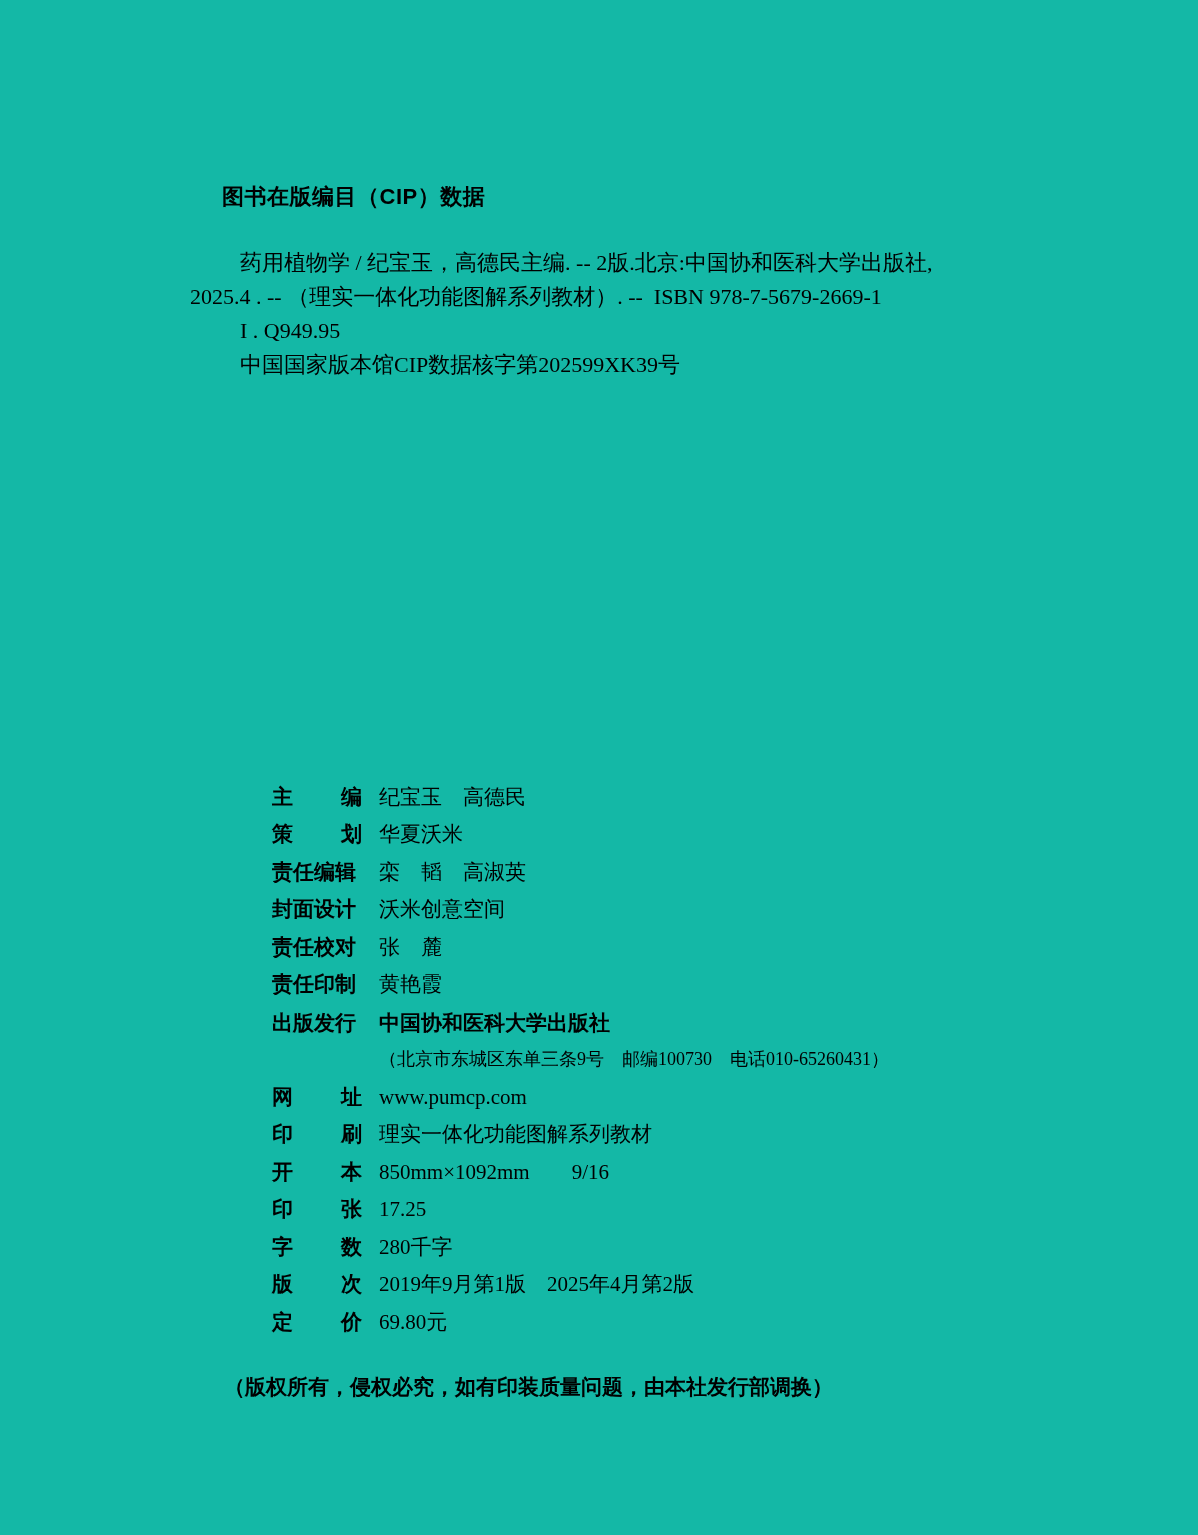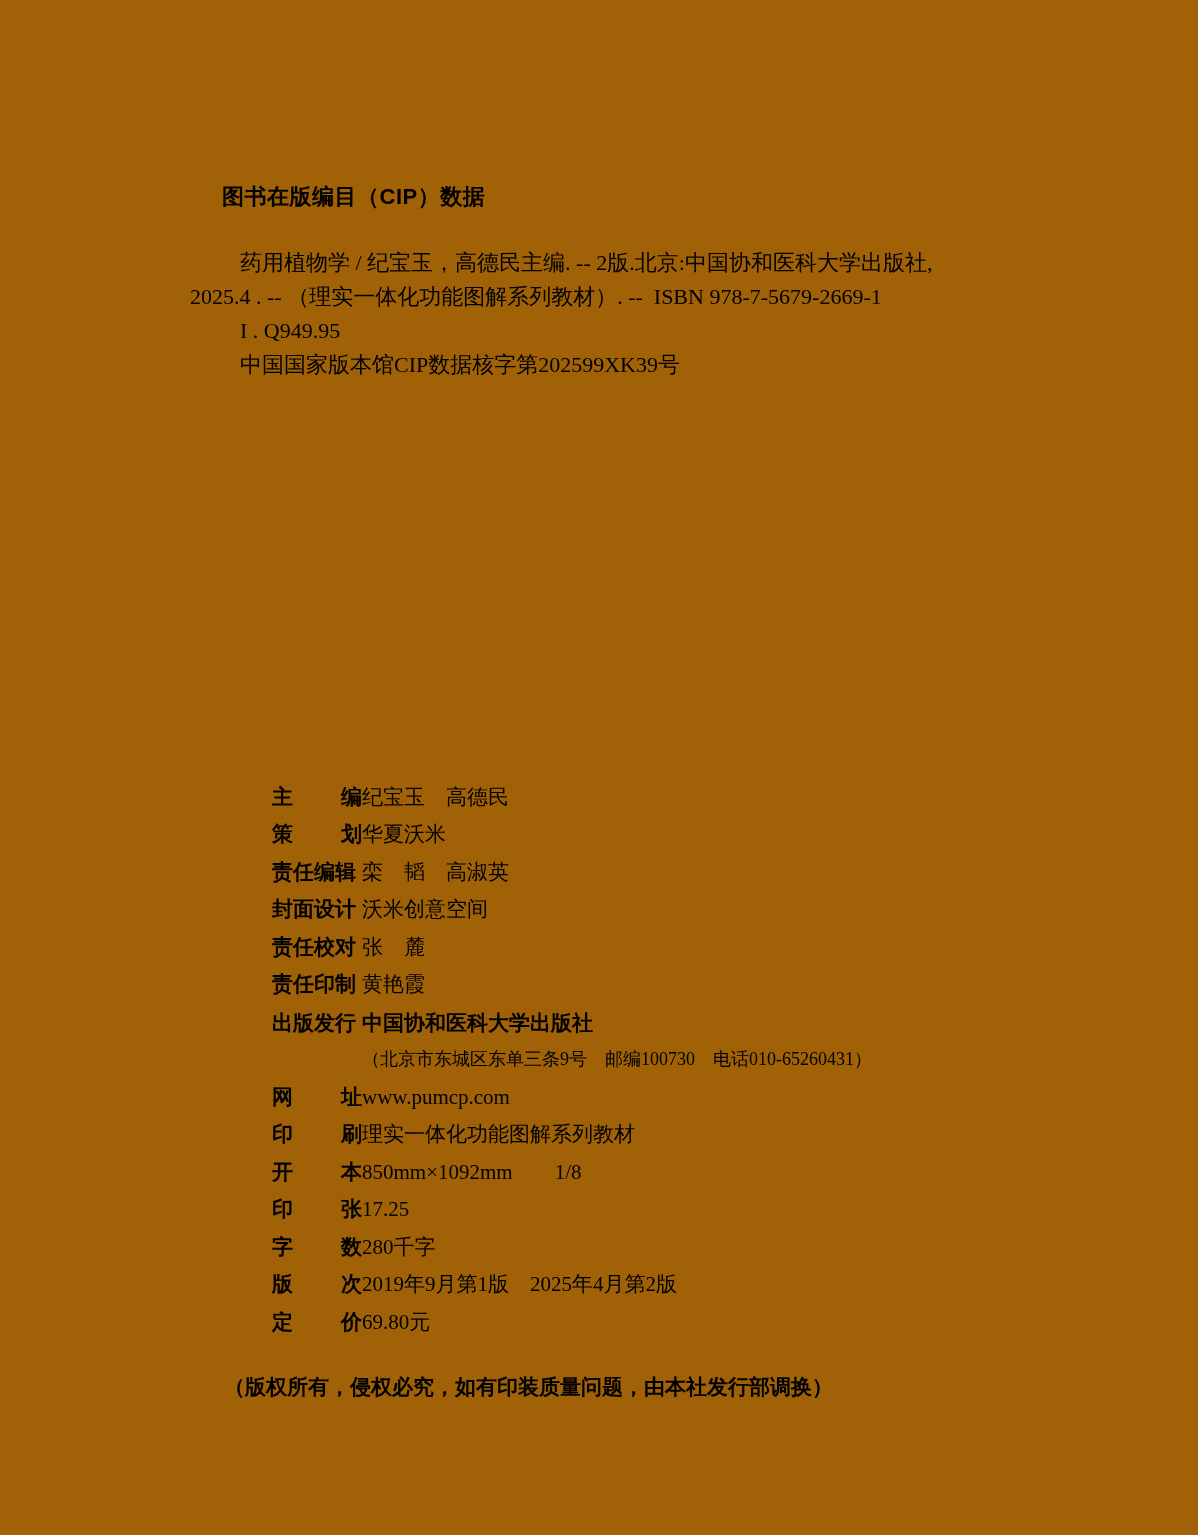--- a/index.html
+++ b/index.html
@@ -4,21 +4,21 @@
 <style>
   html, body {
     margin: 0;
     padding: 0;
     background: #ffffff;
   }
   .page {
     position: relative;
     width: 1198px;
     height: 1535px;
-    background: #a16207;
+    background: #14b8a6;
     color: #000000;
     overflow: hidden;
   }
   
   .cip-heading {
     position: absolute;
     left: 222px;
     top: 184px;
     font-family: "Liberation Sans", "DejaVu Sans", sans-serif;
     font-weight: bold;
@@ -60,20 +60,21 @@
     font-size: 21px;
     vertical-align: baseline;
   }
   .colo-label.spread {
     text-align: justify;
     text-align-last: justify;
   }
   .colo-value {
     font-family: "Liberation Serif", "DejaVu Serif", serif;
     font-size: 21px;
+    margin-left: 17px;
     text-align: center;
   }
   .colo-value.bold-sans {
     font-family: "Liberation Sans", "DejaVu Sans", sans-serif;
     font-weight: bold;
   }
   .colo-value.small {
     font-size: 18px;
   }
   
@@ -136,21 +137,21 @@
 
     <div class="colo-row">
       <span class="colo-label spread">网址</span><span class="colo-value">www.pumcp.com</span>
     </div>
 
     <div class="colo-row">
       <span class="colo-label spread">印刷</span><span class="colo-value">理实一体化功能图解系列教材</span>
     </div>
 
     <div class="colo-row">
-      <span class="colo-label spread">开本</span><span class="colo-value">850mm×1092mm　　1/8</span>
+      <span class="colo-label spread">开本</span><span class="colo-value">850mm×1092mm　　9/16</span>
     </div>
 
     <div class="colo-row">
       <span class="colo-label spread">印张</span><span class="colo-value">17.25</span>
     </div>
 
     <div class="colo-row">
       <span class="colo-label spread">字数</span><span class="colo-value">280千字</span>
     </div>
 

